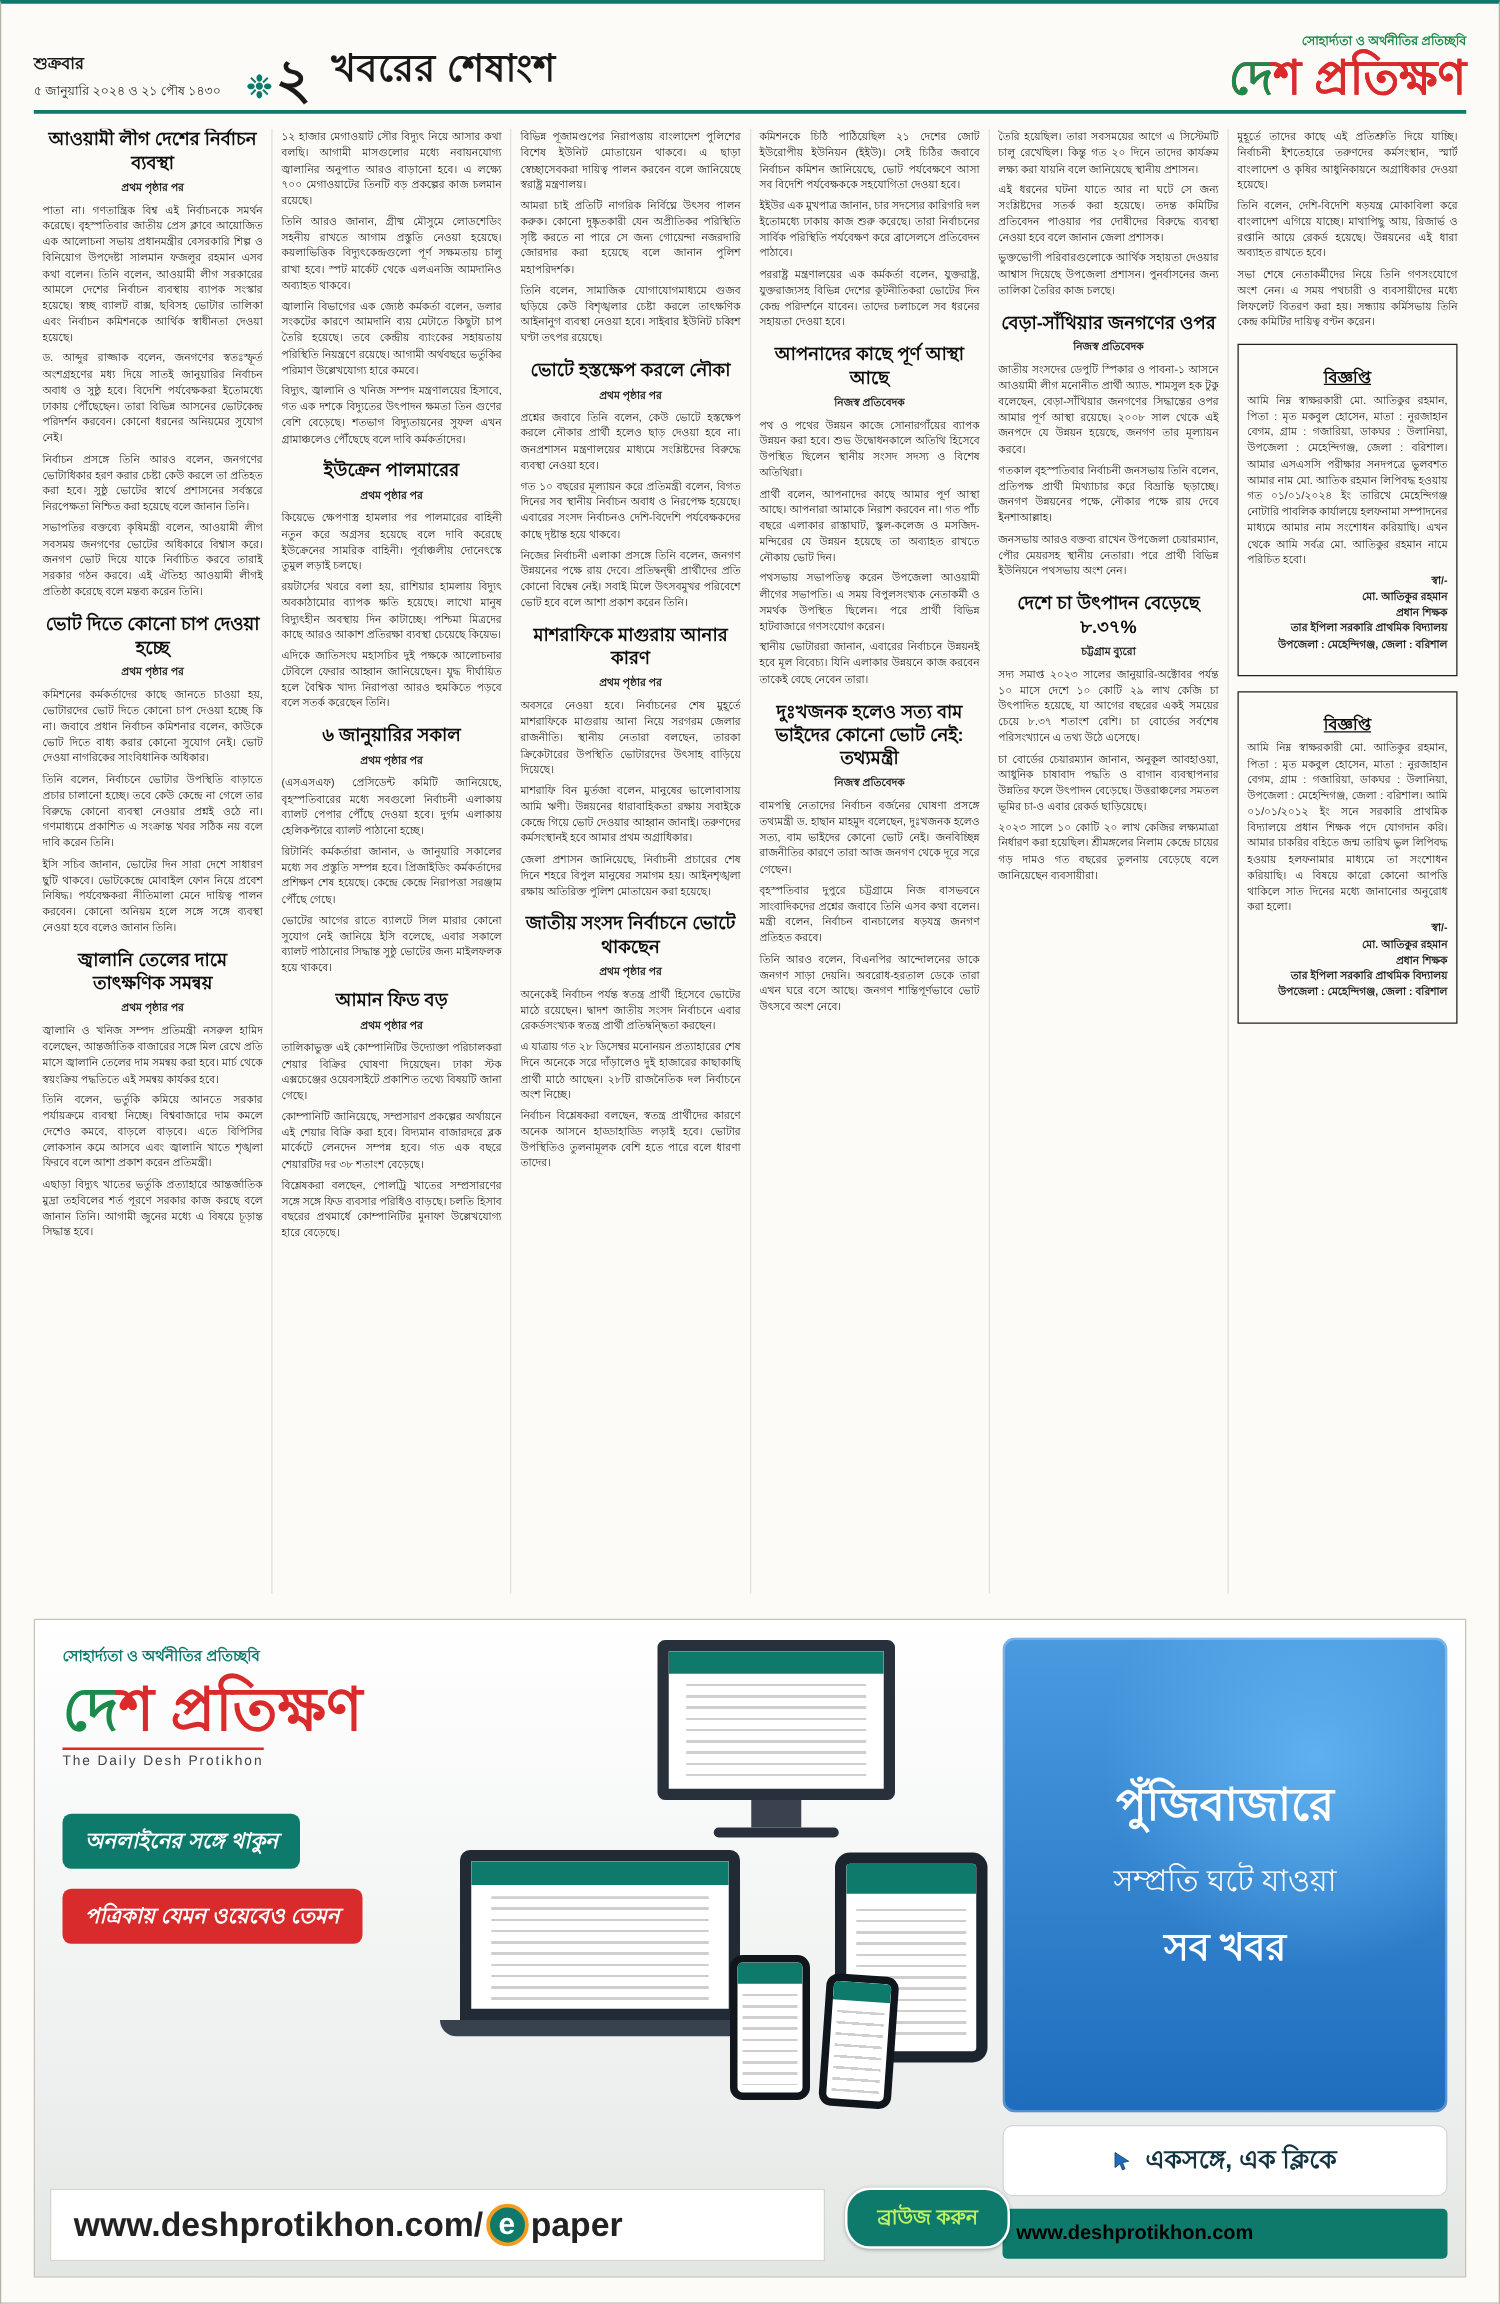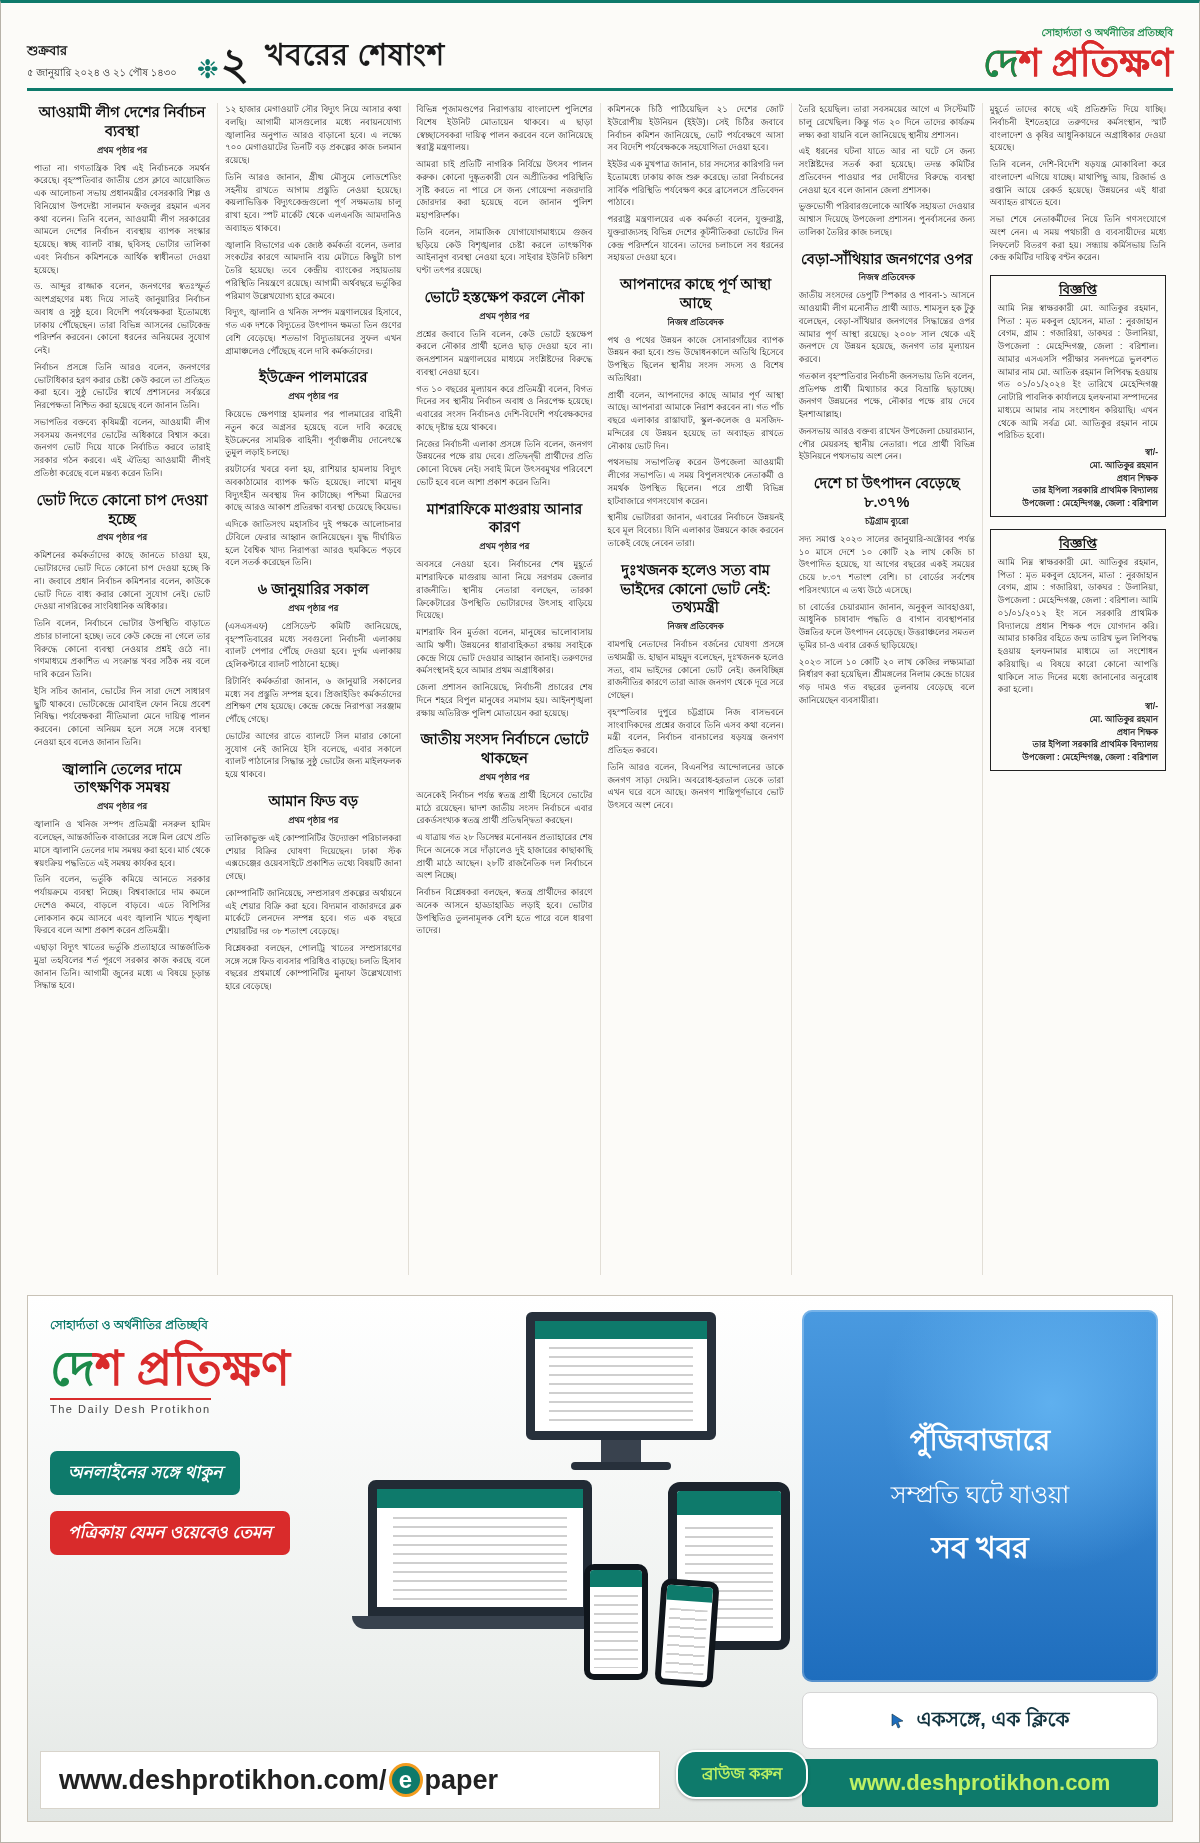--- a/index.html
+++ b/index.html
@@ -30,21 +30,21 @@
   .columns { position:absolute; left:26px; right:26px; top:100px; height:1172px;
              display:flex; overflow:hidden; }
   .column { flex:1 1 0; overflow:hidden; padding:0 7px; }
   .column + .column { border-left:1px solid #e2ded6; }
   .article { margin-bottom:11px; }
   .headline { font-size:14.5px; font-weight:bold; text-align:center; line-height:1.3;
               margin-bottom:3px; color:#0d0d0d; }
   .kicker { font-size:8.5px; font-weight:bold; text-align:center; margin-bottom:4px; }
   .byline { font-size:8.5px; font-weight:bold; text-align:center; margin-bottom:4px; }
   .para { font-size:8.5px; line-height:1.5; text-align:justify; margin-bottom:4px; color:#222; }
-  .boxed { border:1.5px solid #222; padding:6px 7px; margin-bottom:12px; }
+  .boxed { border:1.5px solid #222; padding:18px 7px; margin-bottom:12px; }
   .boxed .headline { font-size:13px; text-decoration:underline; }
   .sig-line { font-size:8.5px; font-weight:bold; text-align:right; line-height:1.5; }
 
   
   .footer-ad { position:absolute; left:26px; right:26px; top:1292px; bottom:20px;
                border:1px solid #c8c2b6; background:linear-gradient(#ffffff,#edf0ee 70%,#e3e7e4);
                overflow:hidden; }
   .fa-left { position:absolute; left:22px; top:20px; width:300px; }
   .fa-tagline { color:var(--teal); font-size:12px; font-weight:bold; margin-bottom:8px; }
   .fa-logo { color:var(--red); font-size:48px; font-weight:bold; line-height:1.05; }
@@ -65,29 +65,29 @@
                font-size:16px; font-weight:bold; padding:9px 24px; border-radius:20px;
                border:2px solid #fff; box-shadow:0 1px 3px rgba(0,0,0,.3); z-index:9; }
 
   .fa-right { position:absolute; right:14px; top:14px; width:356px; bottom:14px;
               display:flex; flex-direction:column; }
   .fa-promo { flex:1; border-radius:10px; color:#fff; text-align:center;
               background:radial-gradient(circle at 70% 25%, #5fb0ef 0, transparent 45%),
                          linear-gradient(180deg,#4a9ae0,#1e6dbd);
               display:flex; flex-direction:column; align-items:center; justify-content:center;
               padding:18px; box-shadow:inset 0 0 0 2px rgba(255,255,255,.25); }
-  .fa-promo-l1 { font-size:29px; font-weight:bold; margin-bottom:10px; }
+  .fa-promo-l1 { font-size:36px; font-weight:bold; margin-bottom:10px; }
   .fa-promo-l2 { font-size:24px; margin-bottom:8px; }
   .fa-promo-l3 { font-size:30px; font-weight:bold; }
   .fa-click { margin-top:10px; background:#fff; border-radius:8px; padding:11px;
               display:flex; align-items:center; justify-content:center; gap:10px;
               font-size:20px; font-weight:bold; color:#12333f; border:1px solid #d5d5d5;text-align:center; }
   .cursor-icon { width:16px; height:16px; flex:0 0 auto; }
-  .fa-url { margin-top:10px; background:var(--teal); color:#bef264; text-align:center;
-            font-size:22px; font-weight:bold; padding:11px; border-radius:4px; }
+  .fa-url { margin-top:10px; background:var(--teal); color:#000000; 
+            font-size:16px; font-weight:bold; padding:11px; border-radius:4px; }
 
   
   .fa-devices { position:absolute; left:340px; top:16px; width:440px; height:400px; }
   .screen { position:relative; background:#fff; overflow:hidden; }
   .screen::before { content:""; position:absolute; left:0; top:0; right:0; height:16%;
                     background:var(--teal); }
   .screen::after { content:""; position:absolute; left:8%; right:8%; top:24%; bottom:6%;
                    background:repeating-linear-gradient(#cfcfcf 0 2px, transparent 2px 9px); }
   .monitor { position:absolute; left:158px; top:0; width:190px; height:128px;
              border:9px solid #27303b; border-radius:6px; }

